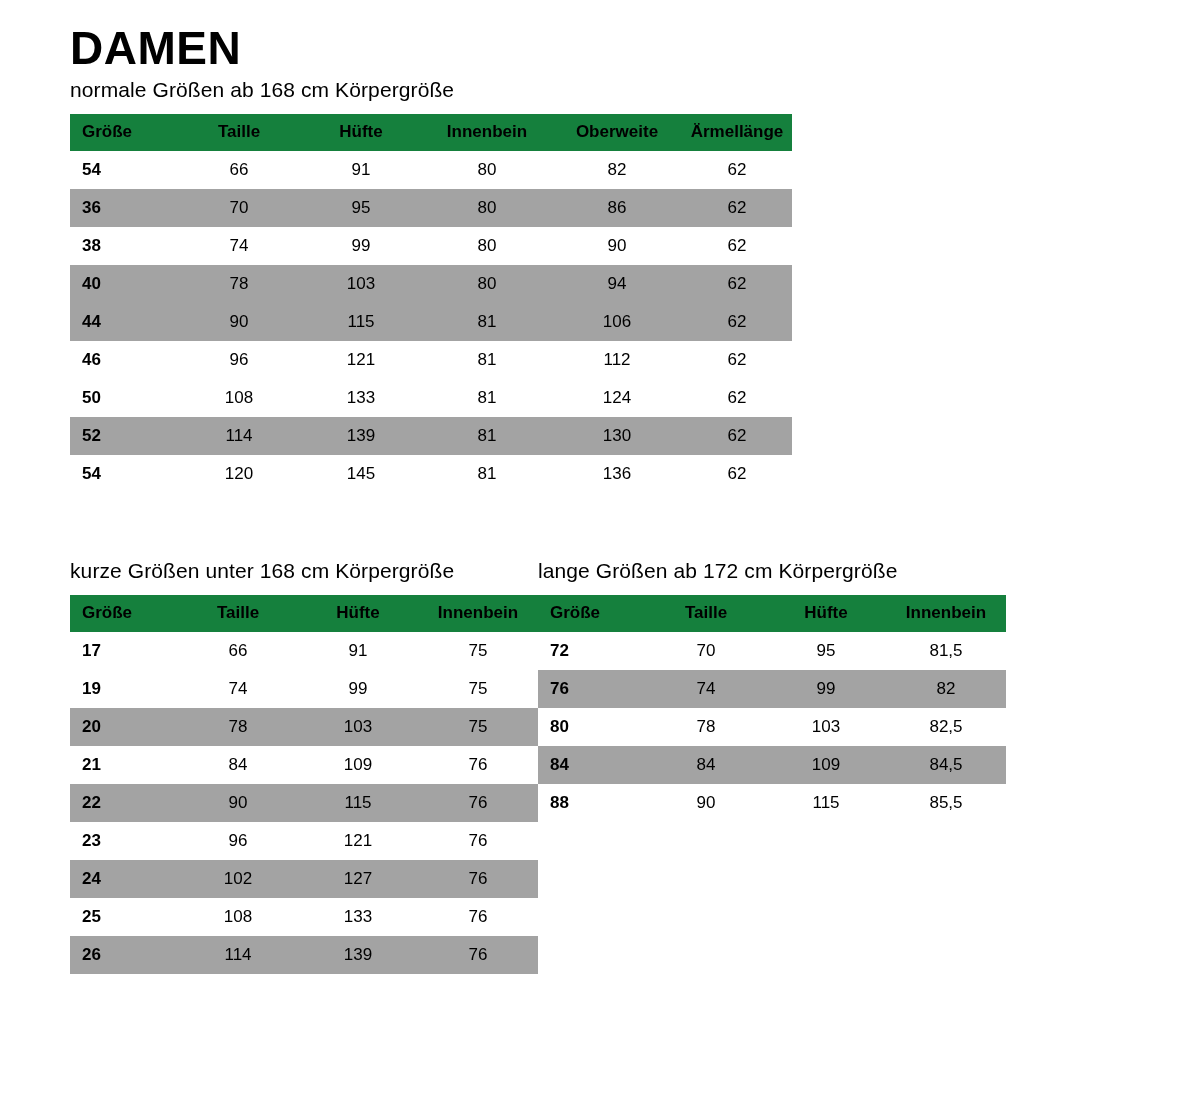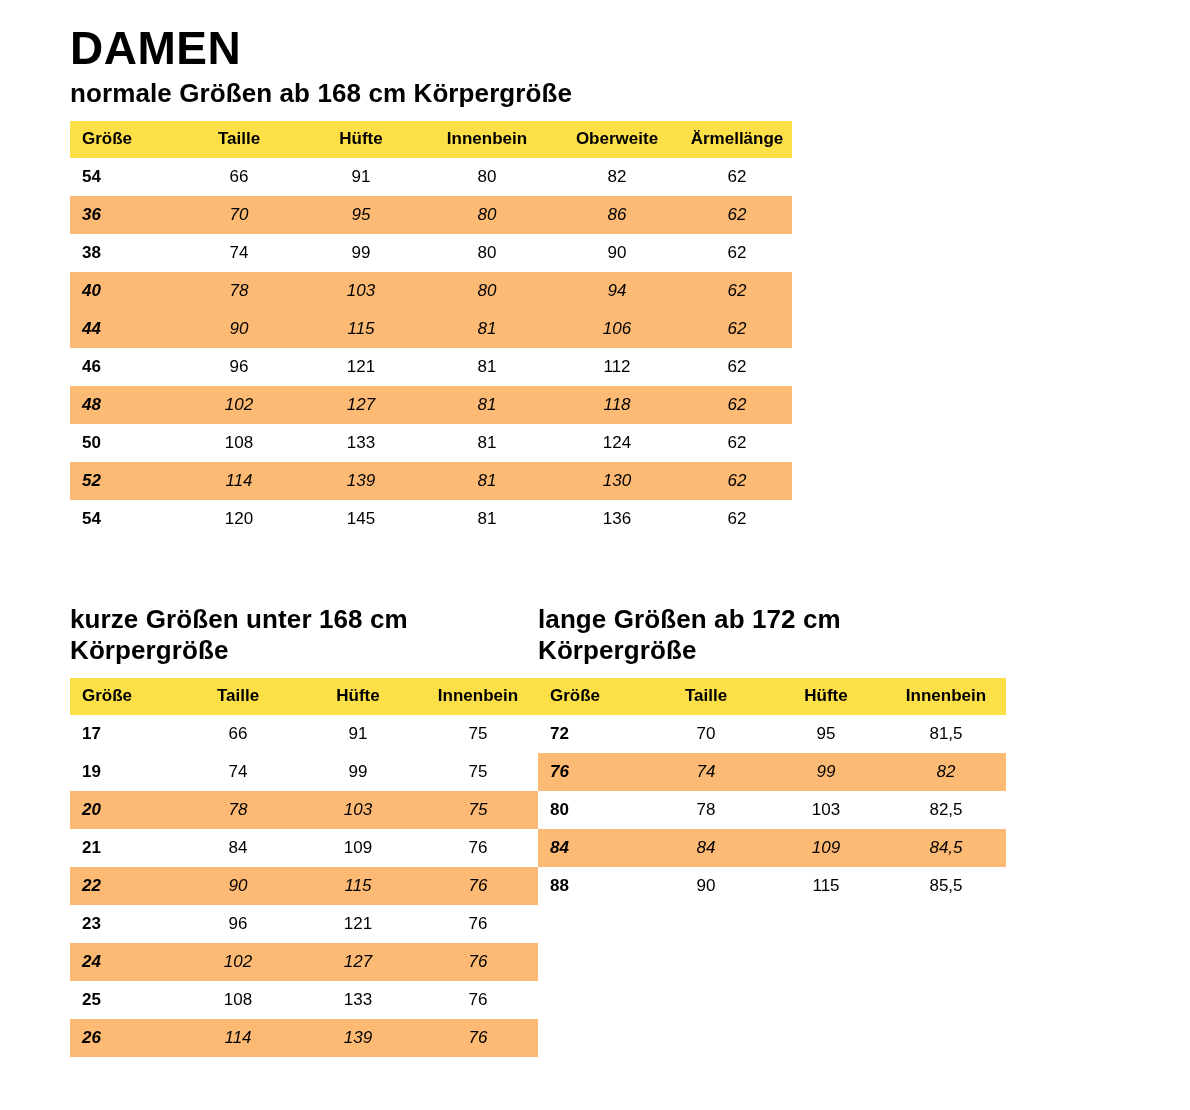--- a/index.html
+++ b/index.html
@@ -23,32 +23,32 @@
     padding: 24px 70px 0 70px;
   }
   .main-title {
     font-size: 46px;
     font-weight: bold;
     letter-spacing: 0.5px;
     line-height: 1.05;
     margin: 0 0 6px 0;
   }
   .section-subtitle {
-    font-size: 26px;
-    font-weight: bold;
+    font-size: 21px;
+    font-weight: normal;
     margin: 0 0 12px 0;
     letter-spacing: 0.1px;
   }
   table {
     border-collapse: collapse;
     border-spacing: 0;
     table-layout: fixed;
   }
   table.size-table th {
-    background: #fde047;
+    background: #15803d;
     color: #000000;
     font-size: 17px;
     font-weight: bold;
     padding: 8px 4px 9px 4px;
     text-align: center;
     white-space: nowrap;
   }
   table.size-table th.col-size {
     text-align: left;
     padding-left: 12px;
@@ -61,22 +61,21 @@
   }
   table.size-table td.col-size {
     text-align: left;
     padding-left: 12px;
     font-weight: bold;
   }
   table.size-table tr.odd td {
     background: #ffffff;
   }
   table.size-table tr.even td {
-    background: #fdba74;
-    font-style: italic;
+    background: #a3a3a3;
   }
 
   
   #table-normal {
     width: 722px;
   }
   #table-normal col.c0 { width: 108px; }
   #table-normal col.c1 { width: 122px; }
   #table-normal col.c2 { width: 122px; }
   #table-normal col.c3 { width: 130px; }
@@ -168,28 +167,20 @@
           <td>62</td>
         </tr>
         <tr class="odd">
           <td class="col-size">46</td>
           <td>96</td>
           <td>121</td>
           <td>81</td>
           <td>112</td>
           <td>62</td>
         </tr>
-        <tr class="even">
-          <td class="col-size">48</td>
-          <td>102</td>
-          <td>127</td>
-          <td>81</td>
-          <td>118</td>
-          <td>62</td>
-        </tr>
         <tr class="odd">
           <td class="col-size">50</td>
           <td>108</td>
           <td>133</td>
           <td>81</td>
           <td>124</td>
           <td>62</td>
         </tr>
         <tr class="even">
           <td class="col-size">52</td>

